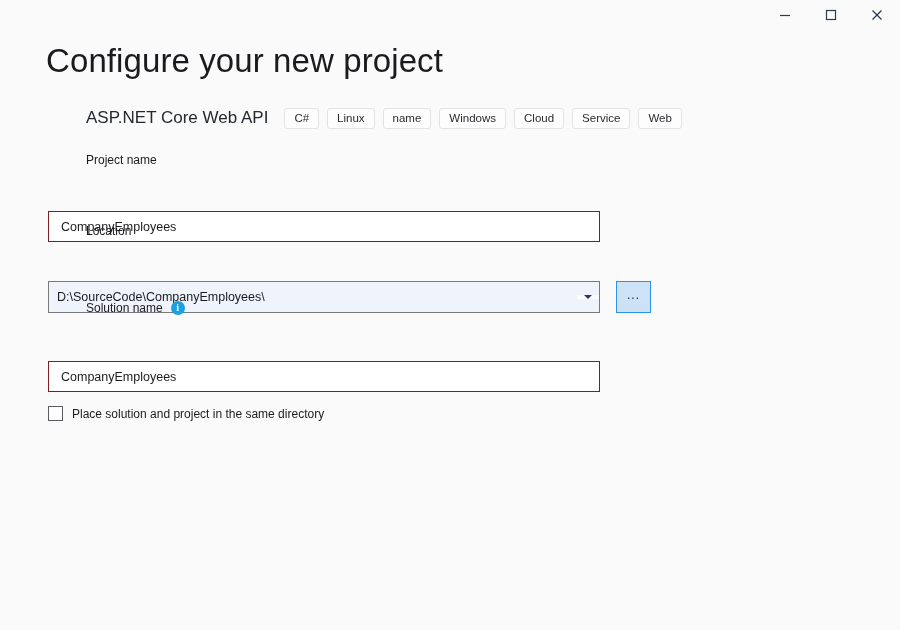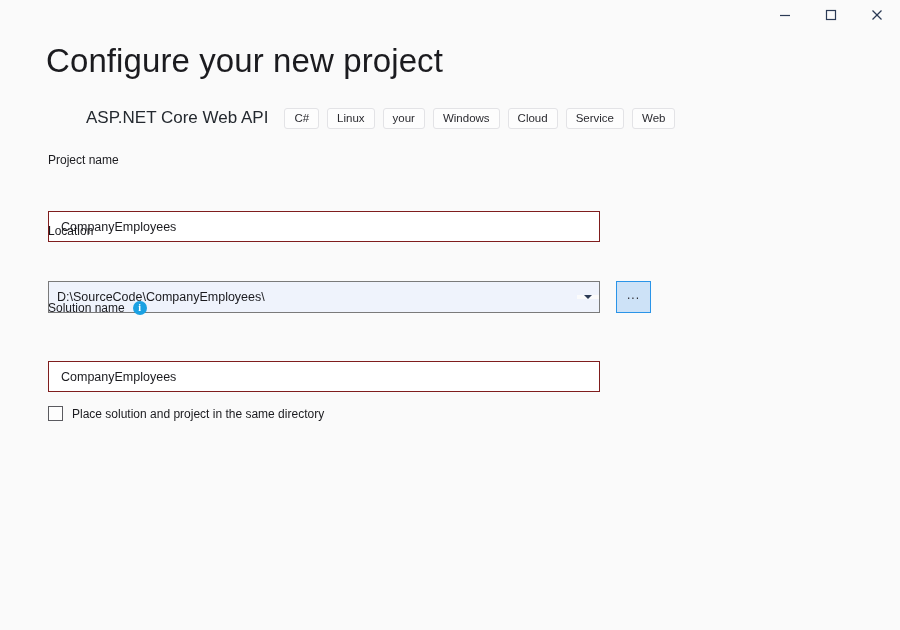--- a/index.html
+++ b/index.html
@@ -89,20 +89,21 @@
     white-space: nowrap;
     cursor: default;
   }
 
   
   .field-label {
     position: absolute;
     font-size: 12px;
     color: #1b1b1f;
     white-space: nowrap;
+    margin-left: 38px;
   }
   .label-project  { left: 48px; top: 121px; }
   .label-location { left: 48px; top: 192px; }
   .label-solution { left: 48px; top: 269px; display: flex; align-items: center; }
 
   .info-icon {
     display: inline-flex;
     align-items: center;
     justify-content: center;
     width: 14px;
@@ -272,21 +273,21 @@
 
 <div class="page">
 
   <div class="page-title">Configure your new project</div>
 
   <div class="subtitle-row">
     <div class="template-name">ASP.NET Core Web API</div>
     <div class="tags">
       <span class="tag">C#</span>
       <span class="tag">Linux</span>
-      <span class="tag">your</span>
+      <span class="tag">name</span>
       <span class="tag">Windows</span>
       <span class="tag">Cloud</span>
       <span class="tag">Service</span>
       <span class="tag">Web</span>
     </div>
   </div>
 
   <div class="field-label label-project">Project name</div>
   <input class="text-input input-project" type="text" value="CompanyEmployees" placeholder="Project name" style="">
 

